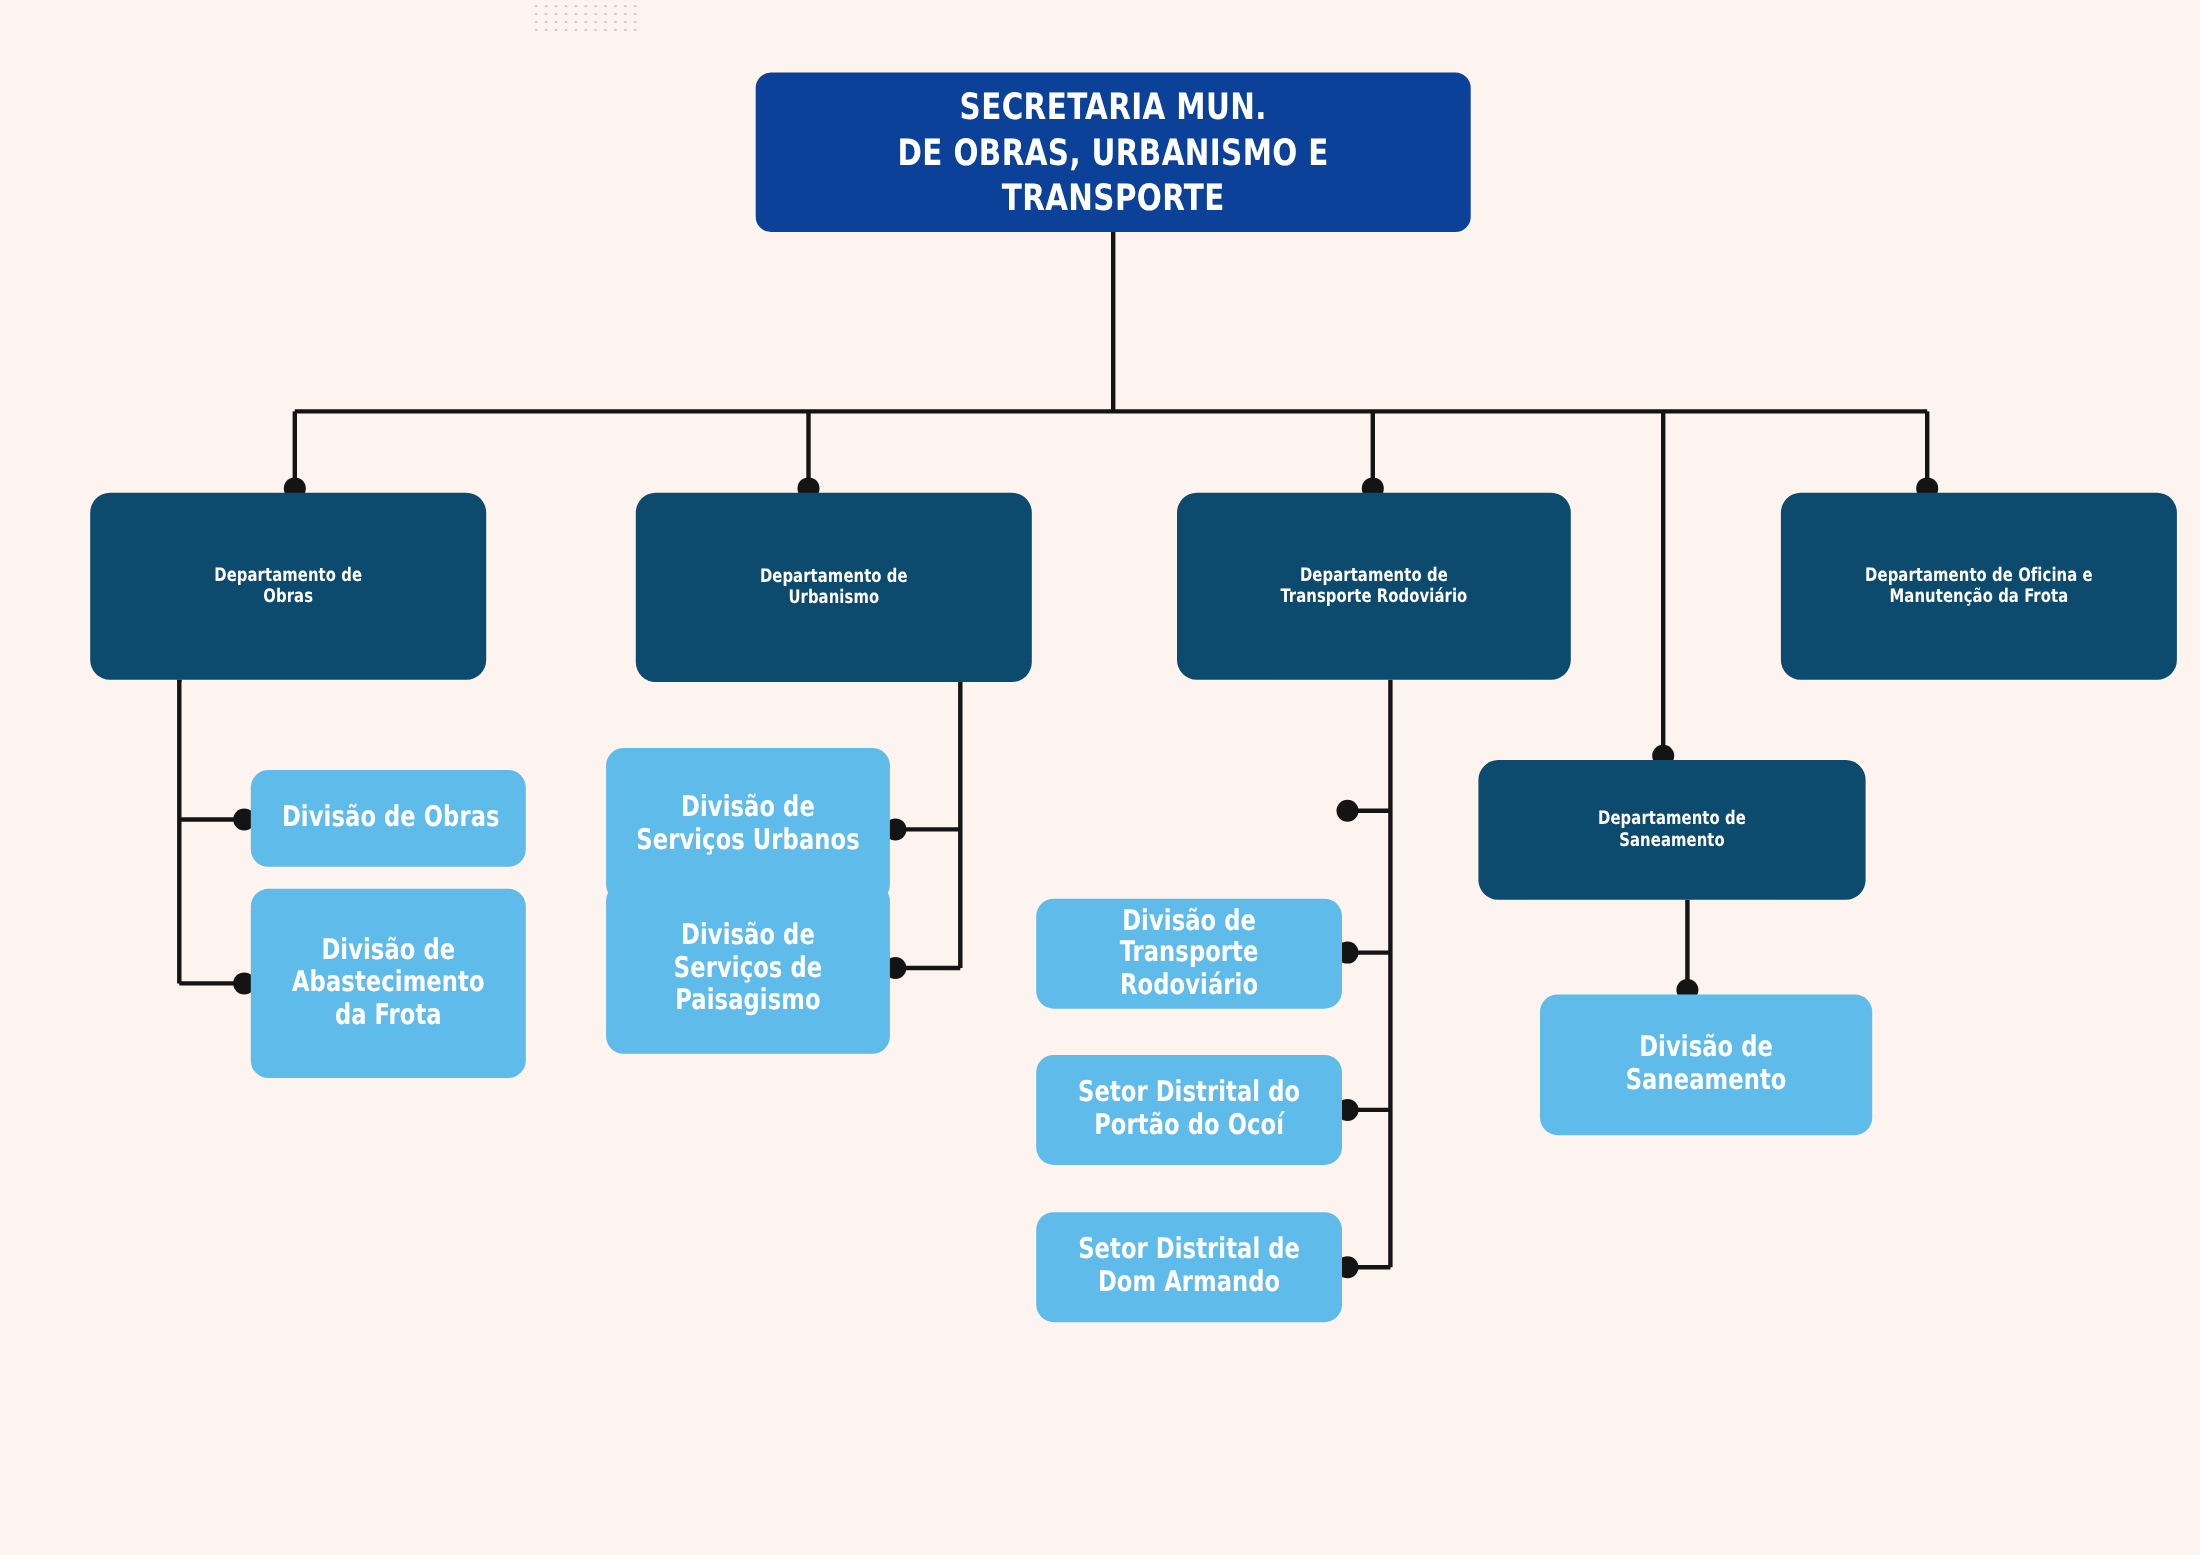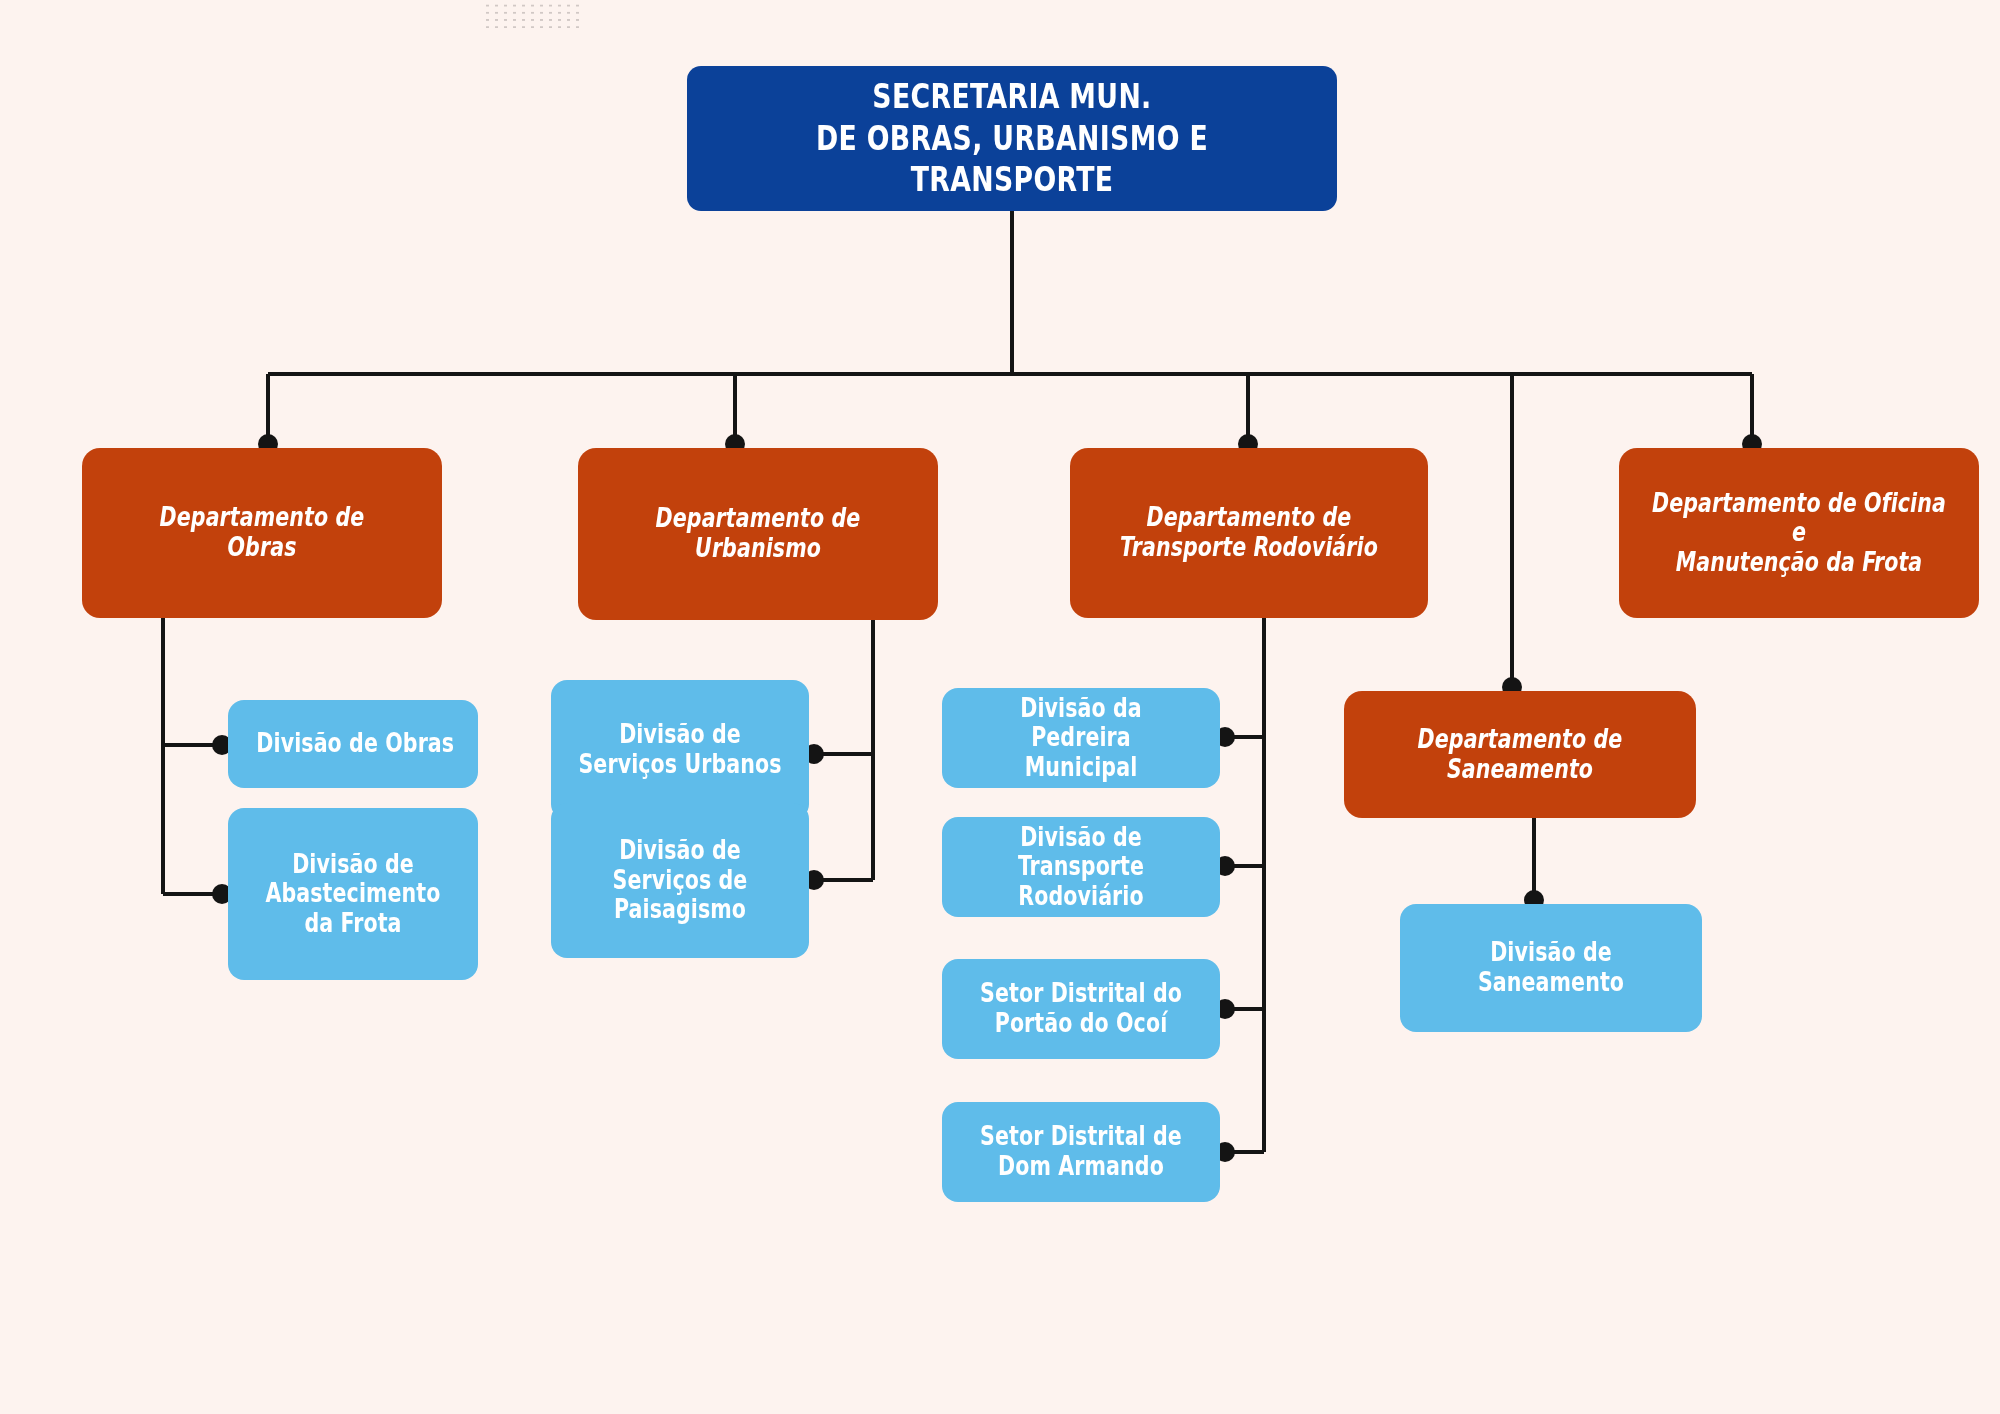--- a/index.html
+++ b/index.html
@@ -85,23 +85,22 @@
     background: #0b4199;
     border-radius: 14px;
     text-transform: uppercase;
     font-size: 33px;
     letter-spacing: .4px;
     line-height: 1.26;
   }
   .node.root .label { transform: scaleX(.9); }
 
   .node.dept {
-    background: #c2410c;
-    font-size: 26px;
-    font-style: italic;
+    background: #0c4a6e;
+    font-size: 17px;
   }
   .node.div {
     background: #5fbcea;
     font-size: 26px;
     border-radius: 16px;
   }
 </style>
 </head>
 <body>
 
@@ -202,24 +201,20 @@
     <span class="label">Divisão de
 Serviços Urbanos</span>
   </div>
 
   <div class="node div" style="left:551px; top:803px; width:258px; height:155px;">
     <span class="label">Divisão de
 Serviços de
 Paisagismo</span>
   </div>
 
-  <div class="node div" style="left:942px; top:688px; width:278px; height:100px;">
-    <span class="label">Divisão da Pedreira
-Municipal</span>
-  </div>
 
   <div class="node div" style="left:942px; top:959px; width:278px; height:100px;">
     <span class="label">Setor Distrital do
 Portão do Ocoí</span>
   </div>
 
   <div class="node div" style="left:942px; top:817px; width:278px; height:100px;">
     <span class="label">Divisão de Transporte
 Rodoviário</span>
   </div>

